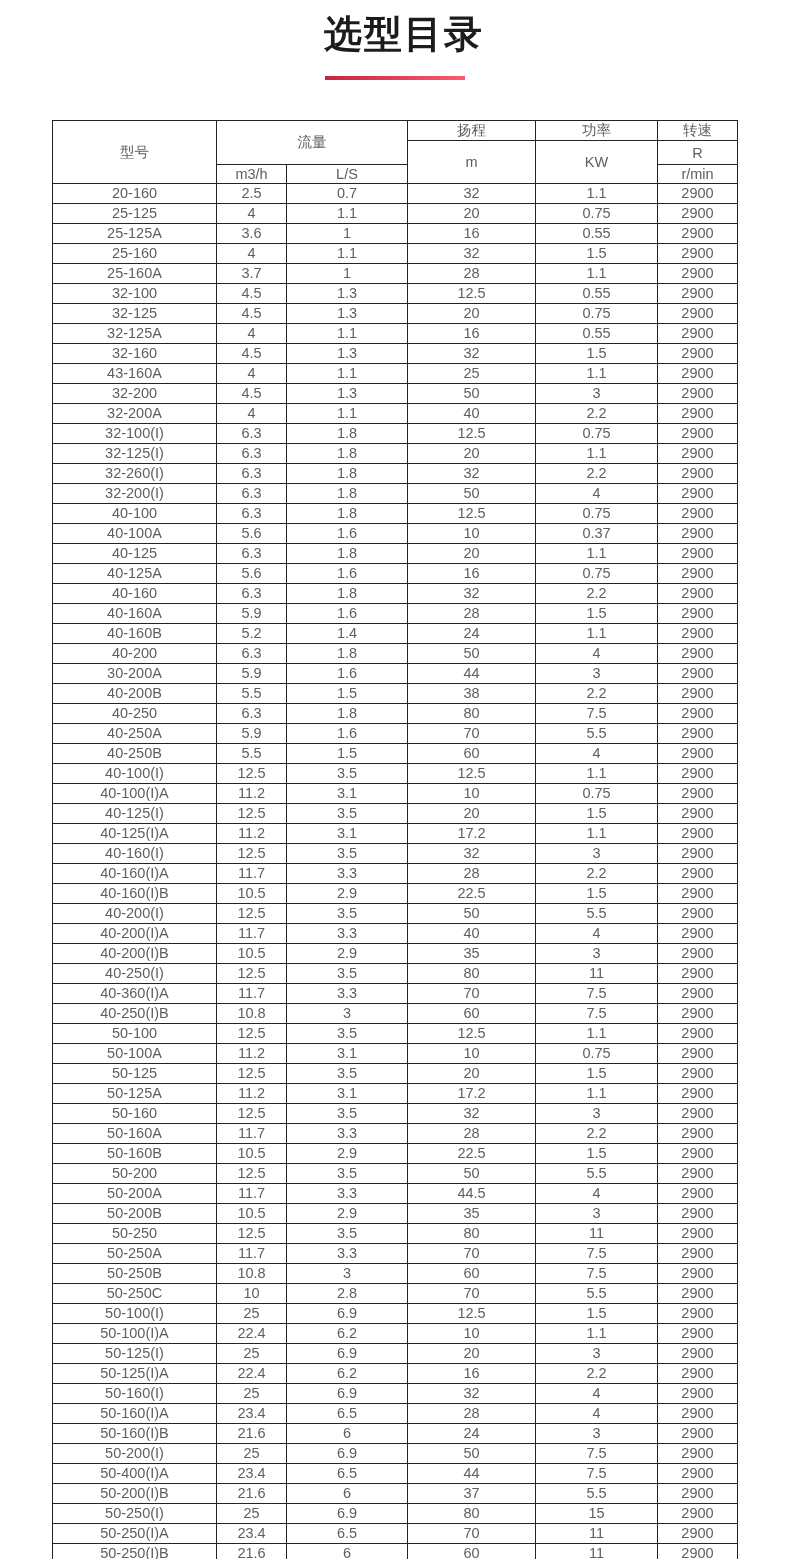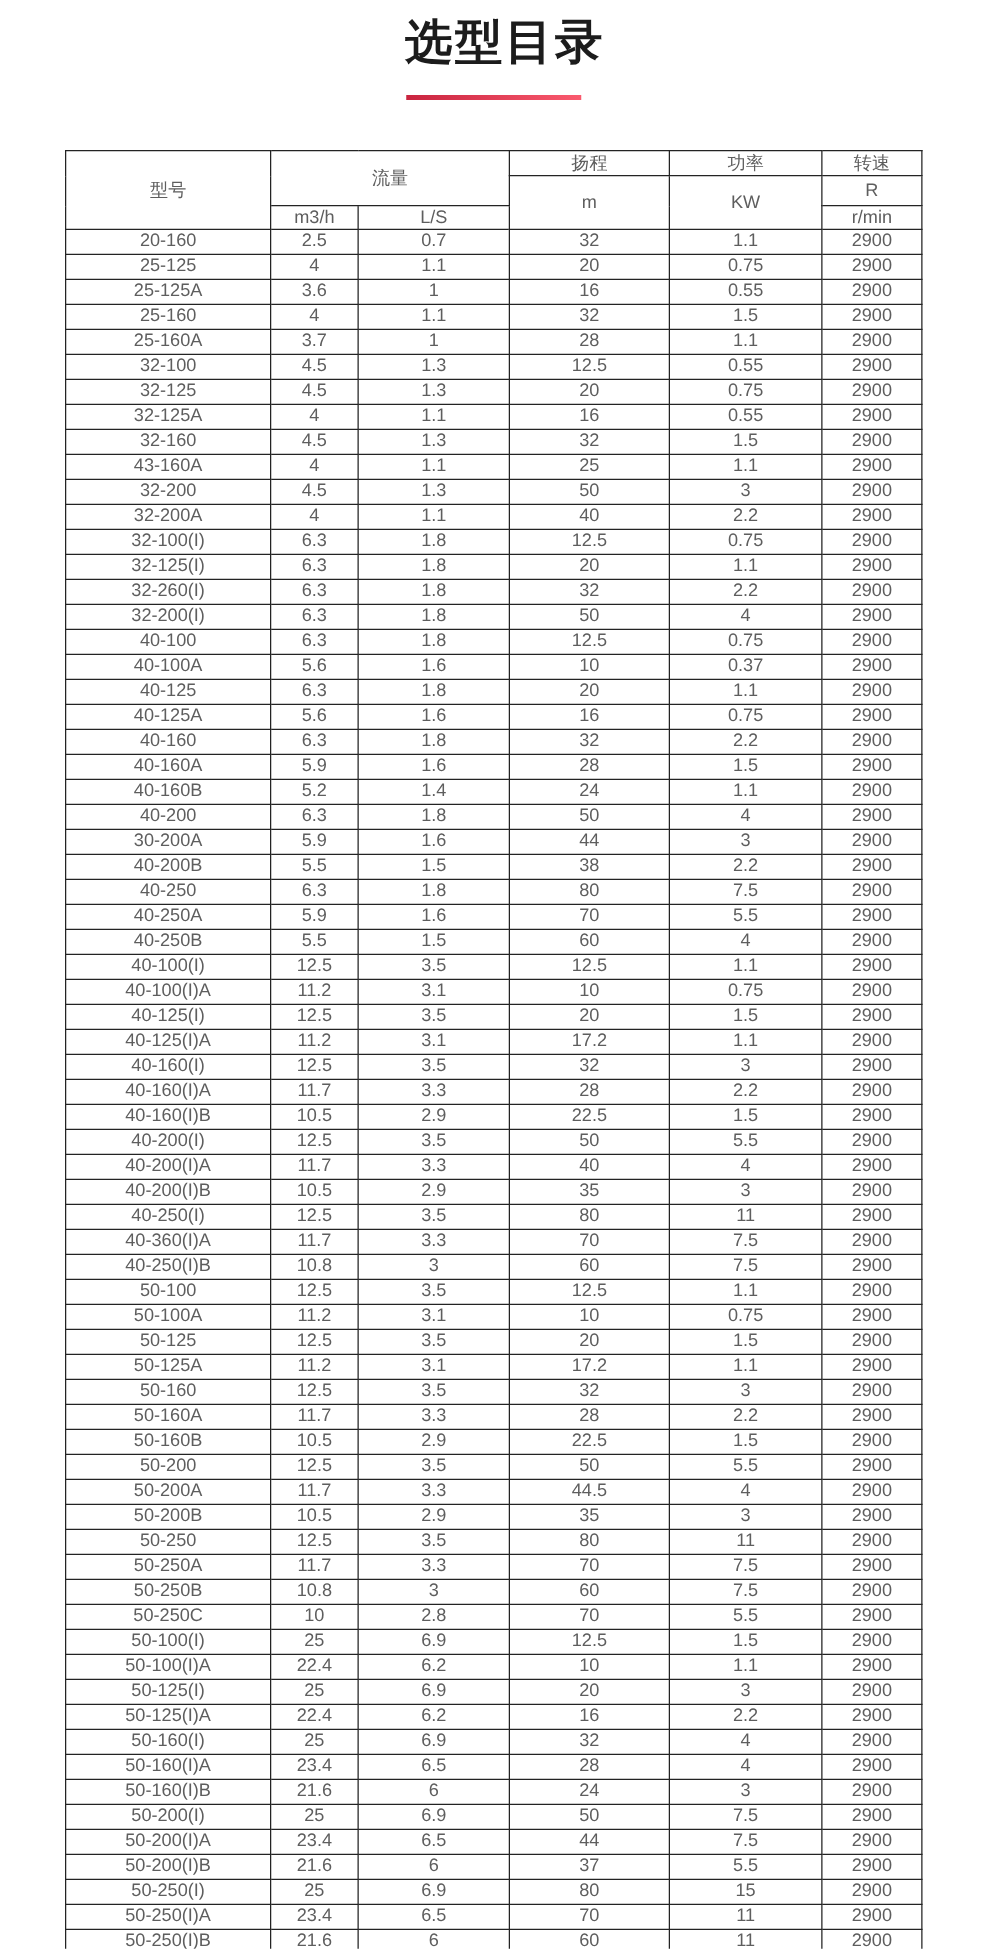--- a/index.html
+++ b/index.html
@@ -596,21 +596,21 @@
       </tr>
       <tr>
         <td>50-200(I)</td>
         <td>25</td>
         <td>6.9</td>
         <td>50</td>
         <td>7.5</td>
         <td>2900</td>
       </tr>
       <tr>
-        <td>50-200(I)A</td>
+        <td>50-400(I)A</td>
         <td>23.4</td>
         <td>6.5</td>
         <td>44</td>
         <td>7.5</td>
         <td>2900</td>
       </tr>
       <tr>
         <td>50-200(I)B</td>
         <td>21.6</td>
         <td>6</td>

